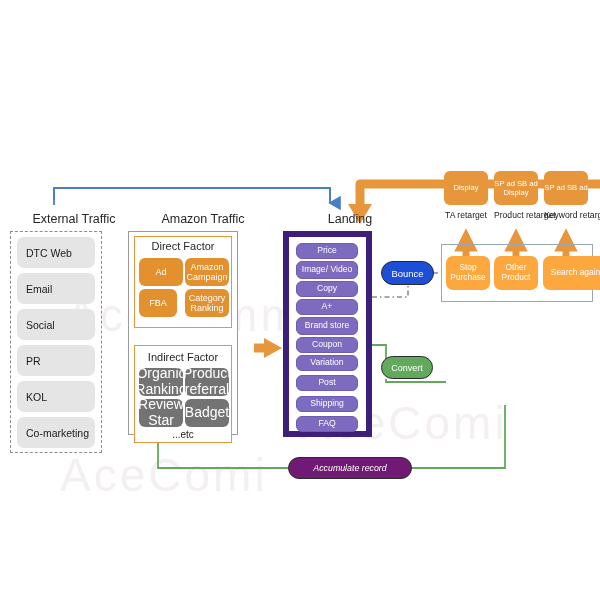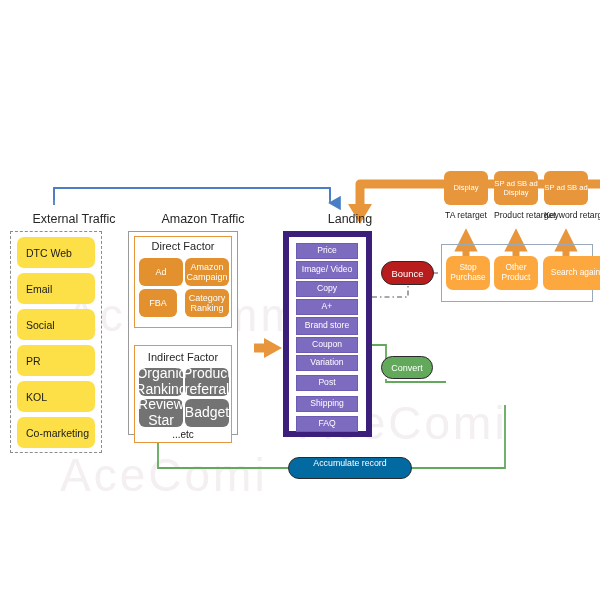--- a/index.html
+++ b/index.html
@@ -63,21 +63,21 @@
 
   
   .dash-box {
     position: absolute;
     border: 1.5px dashed #8c8c8c;
     background: transparent;
     box-sizing: border-box;
   }
   .blue-chip {
     position: absolute;
-    background: #fde047;
+    background: #e5e5e5;
     border-radius: 7px;
     color: #1a1a1a;
     font-size: 10.5px;
     display: flex;
     align-items: center;
     padding-left: 9px;
     box-sizing: border-box;
   }
 
   
@@ -138,21 +138,21 @@
   .indigo-frame {
     position: absolute;
     border: 6px solid #3c1f7a;
     background: #ffffff;
     box-sizing: border-box;
   }
   .chip-purple {
     position: absolute;
     background: #7d6bc0;
     border: 1px solid #6e5bb4;
-    border-radius: 0;
+    border-radius: 6px;
     color: #ffffff;
     font-size: 8.6px;
     display: flex;
     align-items: center;
     justify-content: center;
     text-align: center;
     line-height: 1.05;
     box-sizing: border-box;
   }
 
@@ -192,21 +192,21 @@
     font-size: 8.4px;
     display: flex;
     align-items: center;
     justify-content: center;
     text-align: center;
     line-height: 1.18;
     box-sizing: border-box;
   }
   .pill-red {
     position: absolute;
-    background: #b91c1c;
+    background: #1d4ed8;
     border: 1.4px solid #2a2a2a;
     border-radius: 999px;
     color: #ffffff;
     font-size: 9.4px;
     display: flex;
     align-items: center;
     justify-content: center;
     box-sizing: border-box;
   }
   .pill-green {
@@ -226,28 +226,30 @@
     background: #63a95c;
     color: #ffffff;
     font-size: 13px;
     display: flex;
     align-items: center;
     justify-content: center;
     box-sizing: border-box;
   }
   .pill-accum {
     position: absolute;
-    background: #0369a1;
+    background: #701a75;
     border: 1.4px solid #2a2a2a;
     border-radius: 999px;
     color: #ffffff;
     font-size: 8.8px;
     display: flex;
-    justify-content: center;
-    box-sizing: border-box;
+    align-items: center;
+    justify-content: center;
+    box-sizing: border-box;
+    font-style: italic;
   }
 </style>
 </head>
 <body>
 
 <div id="canvas">
 
   <div class="wm-layer">
     <div class="wm wm1">AceComm</div>
     <div class="wm wm2">AceComi</div>

